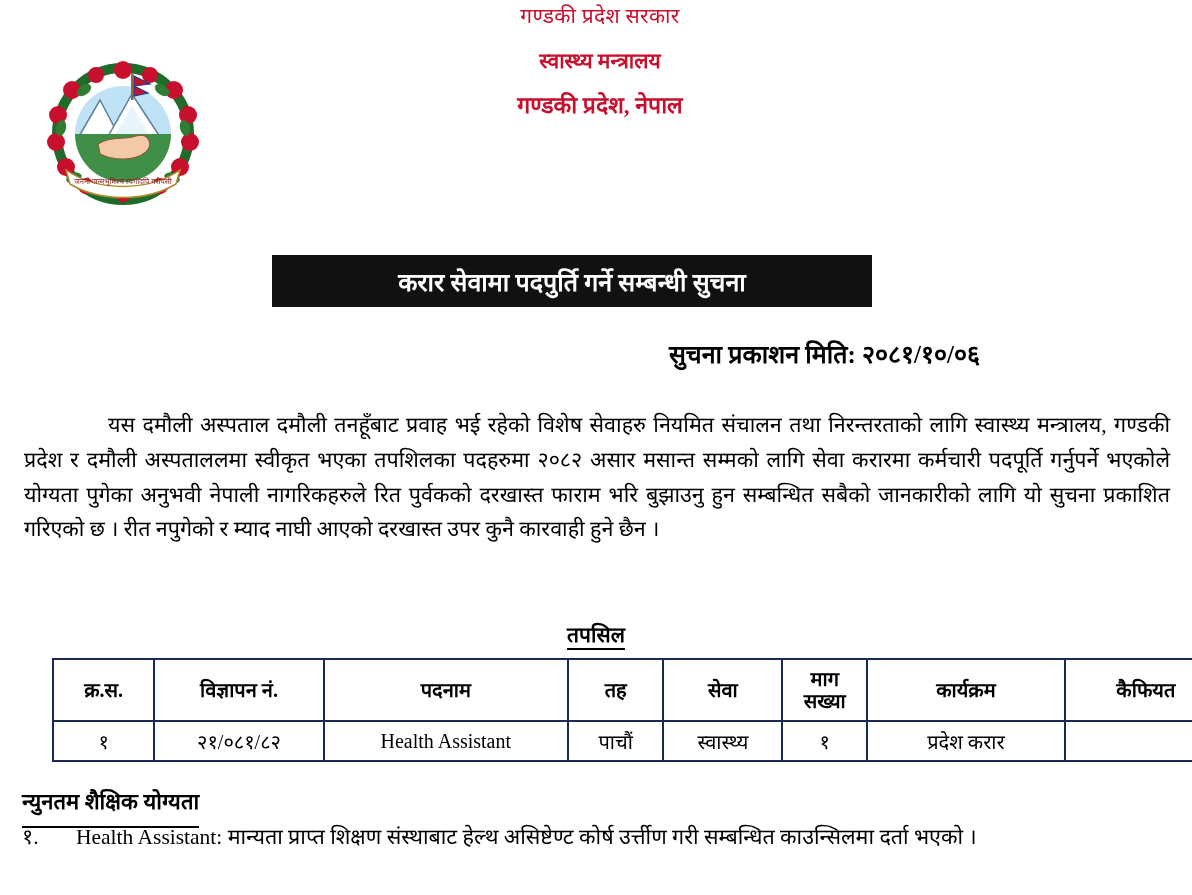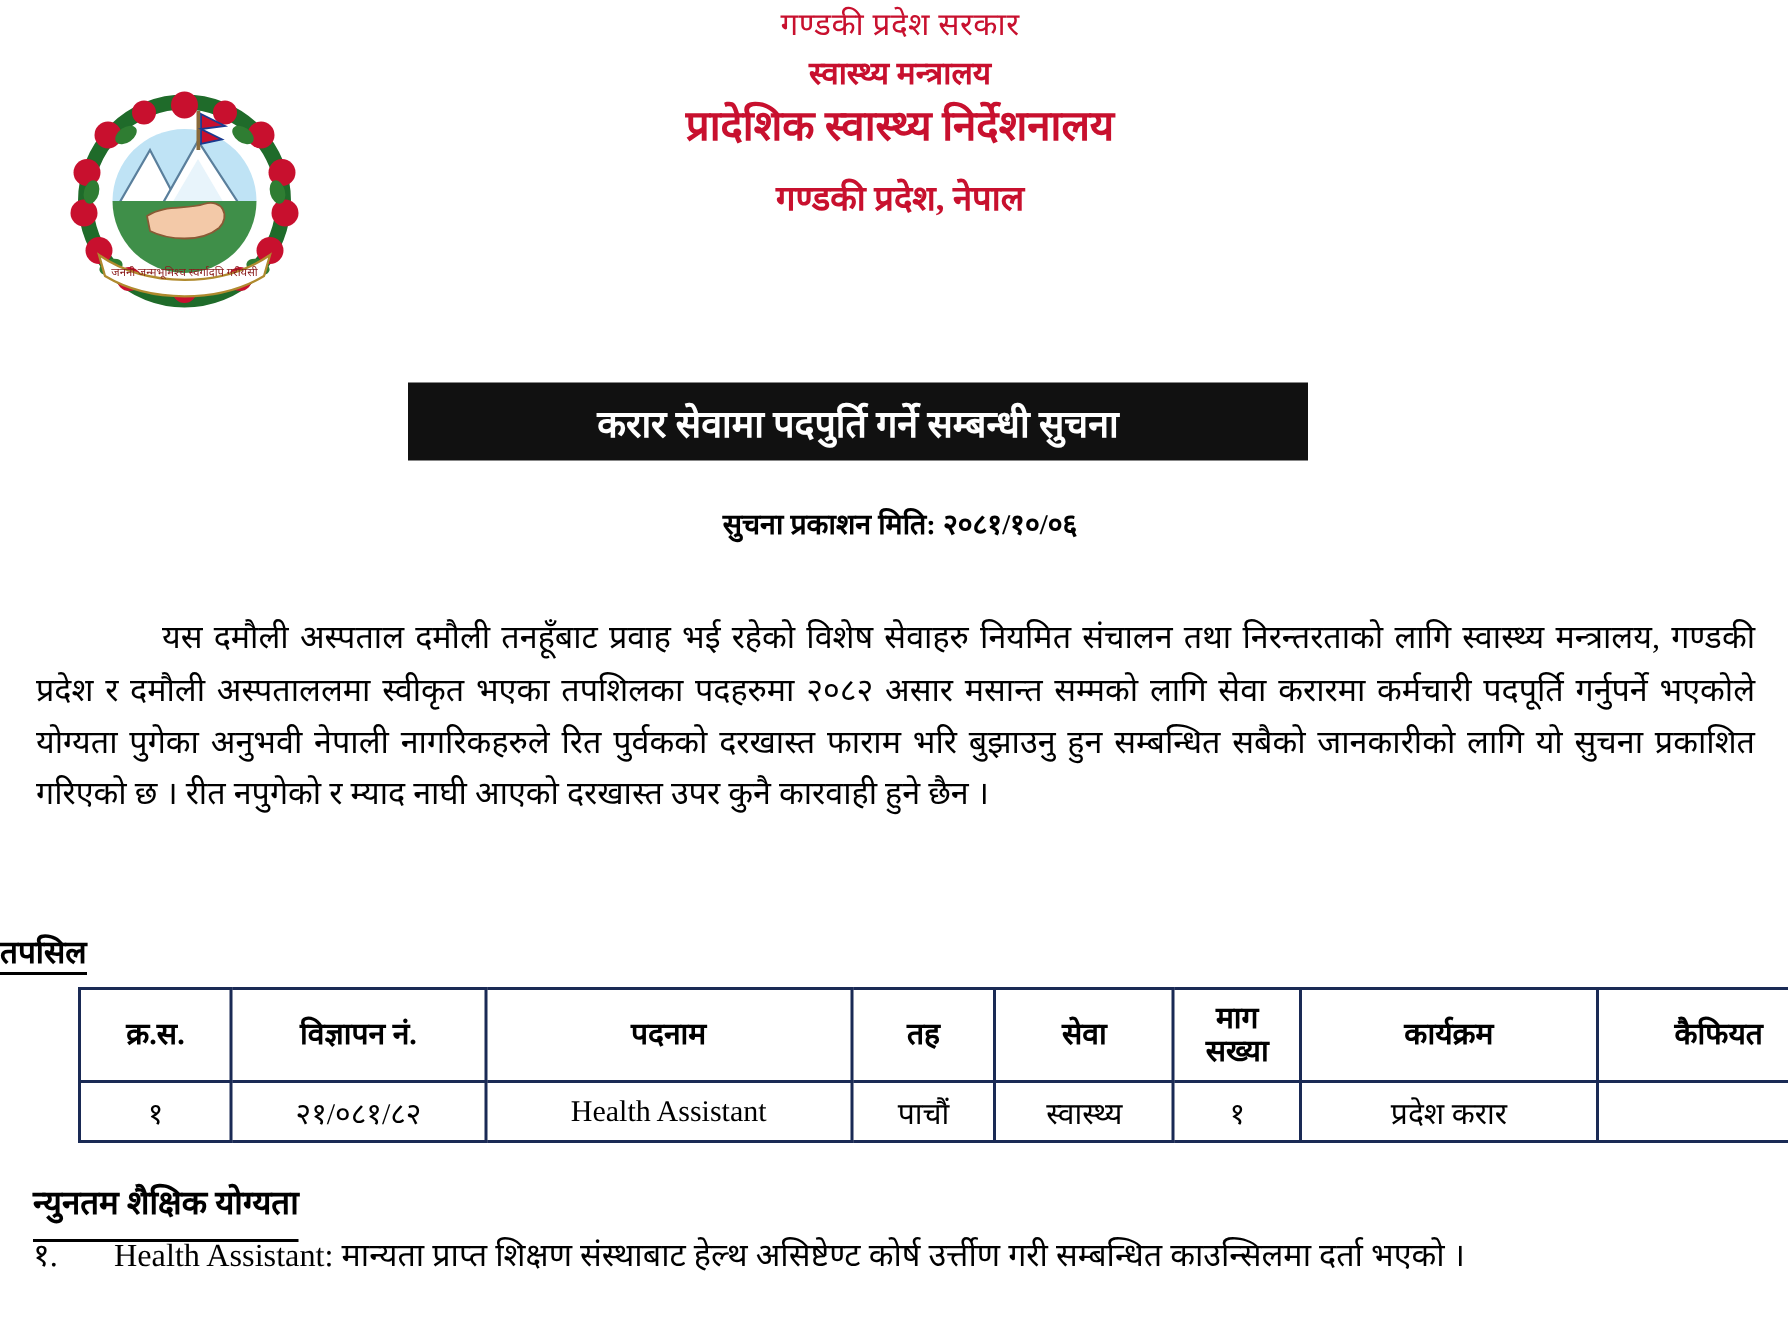--- a/index.html
+++ b/index.html
@@ -37,21 +37,21 @@
   .h-line1 {
     font-size: 21px;
     font-weight: normal;
     color: #c8102e;
     letter-spacing: .3px;
   }
   .h-line2 {
     font-size: 21px;
     font-weight: bold;
     color: #c8102e;
-    margin-top: 8px;
+    margin-top: 20px;
   }
   .h-line3 {
     font-size: 28px;
     font-weight: bold;
     color: #c8102e;
     margin-top: 6px;
   }
   .h-line4 {
     font-size: 42px;
     font-weight: bold;
@@ -81,22 +81,22 @@
     font-size: 25px;
     font-weight: bold;
   }
 
   
   .pubdate {
     position: absolute;
     left: 220px;
     top: 336px;
     width: 760px;
-    text-align: center;
-    font-size: 19px;
+    text-align: right;
+    font-size: 25px;
     font-weight: bold;
   }
 
   
   .body-para {
     position: absolute;
     left: 24px;
     top: 408px;
     width: 1146px;
     font-size: 21.5px;
@@ -105,21 +105,21 @@
     text-justify: inter-word;
     text-indent: 84px;
   }
 
   
   .tapasil {
     position: absolute;
     left: 0;
     top: 620px;
     width: 1192px;
-    text-align: left;
+    text-align: center;
     font-size: 21px;
     font-weight: bold;
   }
   .tapasil span {
     border-bottom: 2px solid #000;
     padding-bottom: 1px;
   }
 
   
   .tbl-wrap {
@@ -247,21 +247,20 @@
     <path d="M70 84 C82 76 96 80 108 76 C120 72 126 84 118 92 C106 102 84 100 72 94 Z" fill="#f3c9a8" stroke="#8a5a35" stroke-width="1.2"></path>
 
     <path d="M38 110 C70 132 120 132 152 110 L148 124 C118 142 72 142 42 124 Z" fill="#ffffff" stroke="#b08a2e" stroke-width="1.5"></path>
     <text x="95" y="124" font-family="'Liberation Serif', serif" font-size="7.5" fill="#8a1b1b" text-anchor="middle">जननी जन्मभूमिश्च स्वर्गादपि गरीयसी</text>
   </svg>
 </div>
 
 <div class="header">
   <div class="h-line1">गण्डकी प्रदेश सरकार</div>
   <div class="h-line2">स्वास्थ्य मन्त्रालय</div>
-  <div class="h-line3">प्रादेशिक स्वास्थ्य निर्देशनालय</div>
   <div class="h-line5">गण्डकी प्रदेश, नेपाल</div>
 </div>
 
 <div class="banner">करार सेवामा पदपुर्ति गर्ने सम्बन्धी सुचना</div>
 
 <div class="pubdate">सुचना प्रकाशन मिति: २०८१/१०/०६</div>
 
 <div class="body-para">यस दमौली अस्पताल दमौली तनहूँबाट प्रवाह भई रहेको विशेष सेवाहरु नियमित संचालन तथा निरन्तरताको लागि स्वास्थ्य मन्त्रालय, गण्डकी प्रदेश र दमौली अस्पताललमा स्वीकृत भएका तपशिलका पदहरुमा २०८२ असार मसान्त सम्मको लागि सेवा करारमा कर्मचारी पदपूर्ति गर्नुपर्ने भएकोले योग्यता पुगेका अनुभवी नेपाली नागरिकहरुले रित पुर्वकको दरखास्त फाराम भरि बुझाउनु हुन सम्बन्धित सबैको जानकारीको लागि यो सुचना प्रकाशित गरिएको छ । रीत नपुगेको र म्याद नाघी आएको  दरखास्त उपर कुनै कारवाही हुने छैन ।</div>
 
 <div class="tapasil">

